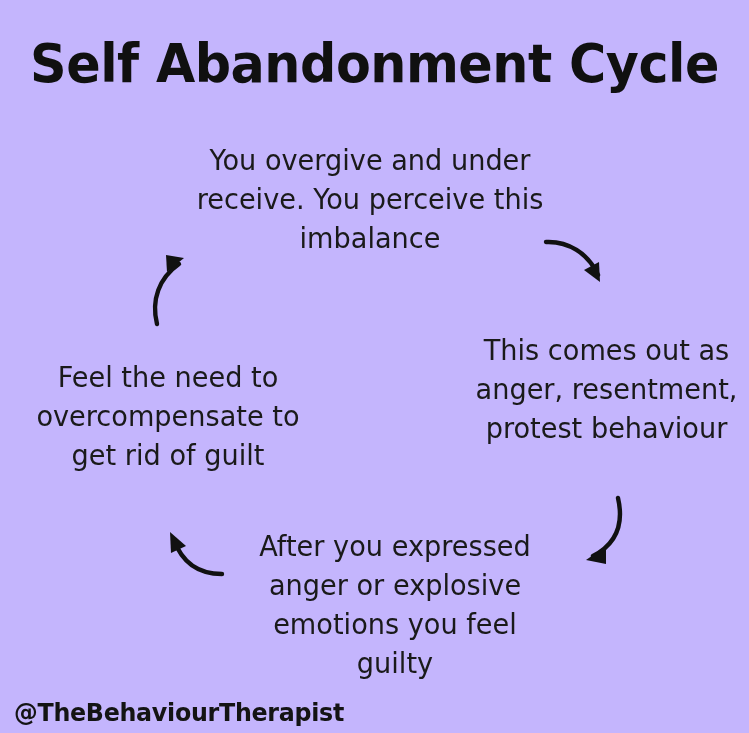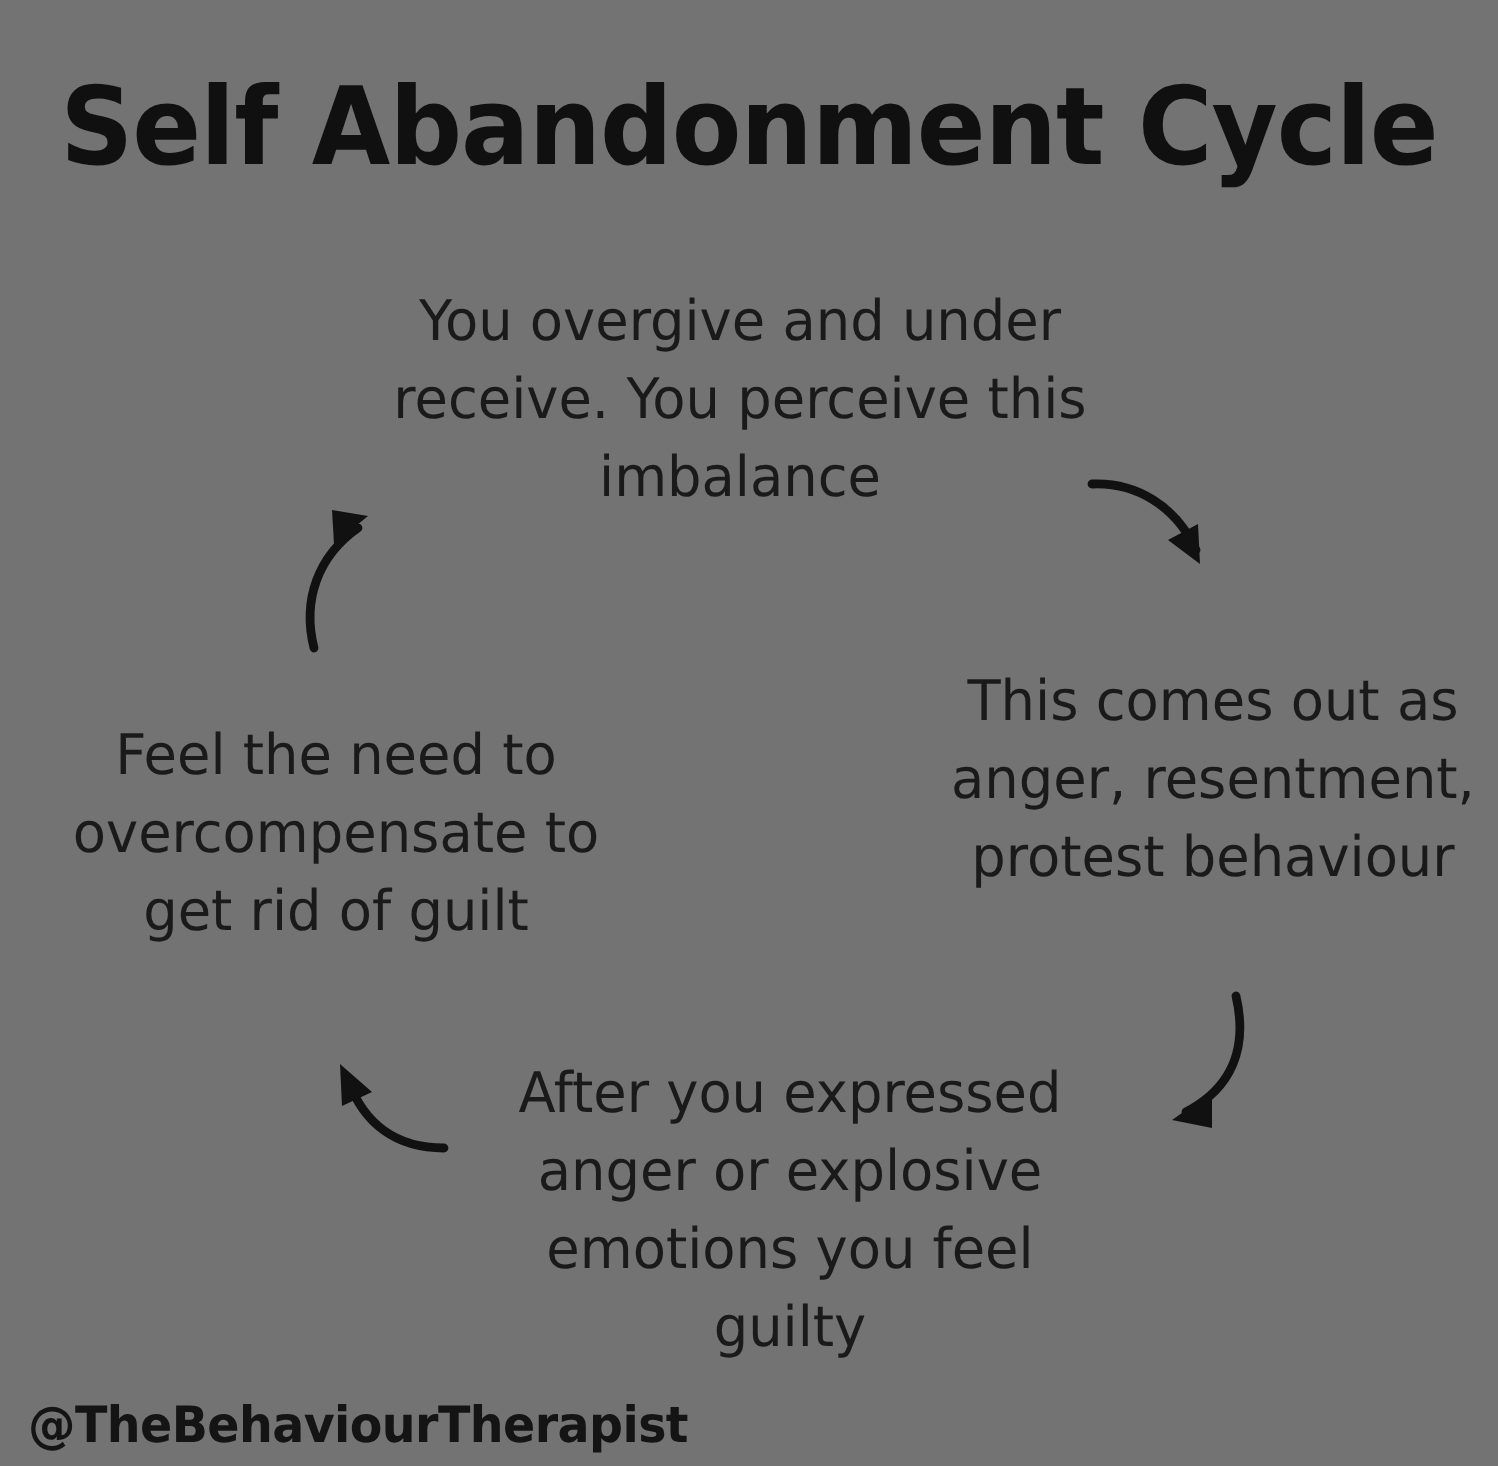--- a/index.html
+++ b/index.html
@@ -10,21 +10,21 @@
     width: 749px;
     height: 733px;
     background: #f5f5f5;
     font-family: "Liberation Sans", sans-serif;
     overflow: hidden;
   }
   #canvas {
     position: relative;
     width: 749px;
     height: 733px;
-    background: #737373;
+    background: #c4b5fd;
   }
 
   
   #title {
     position: absolute;
     left: 0;
     top: 33px;
     width: 749px;
     text-align: center;
     font-family: "DejaVu Sans", sans-serif;

